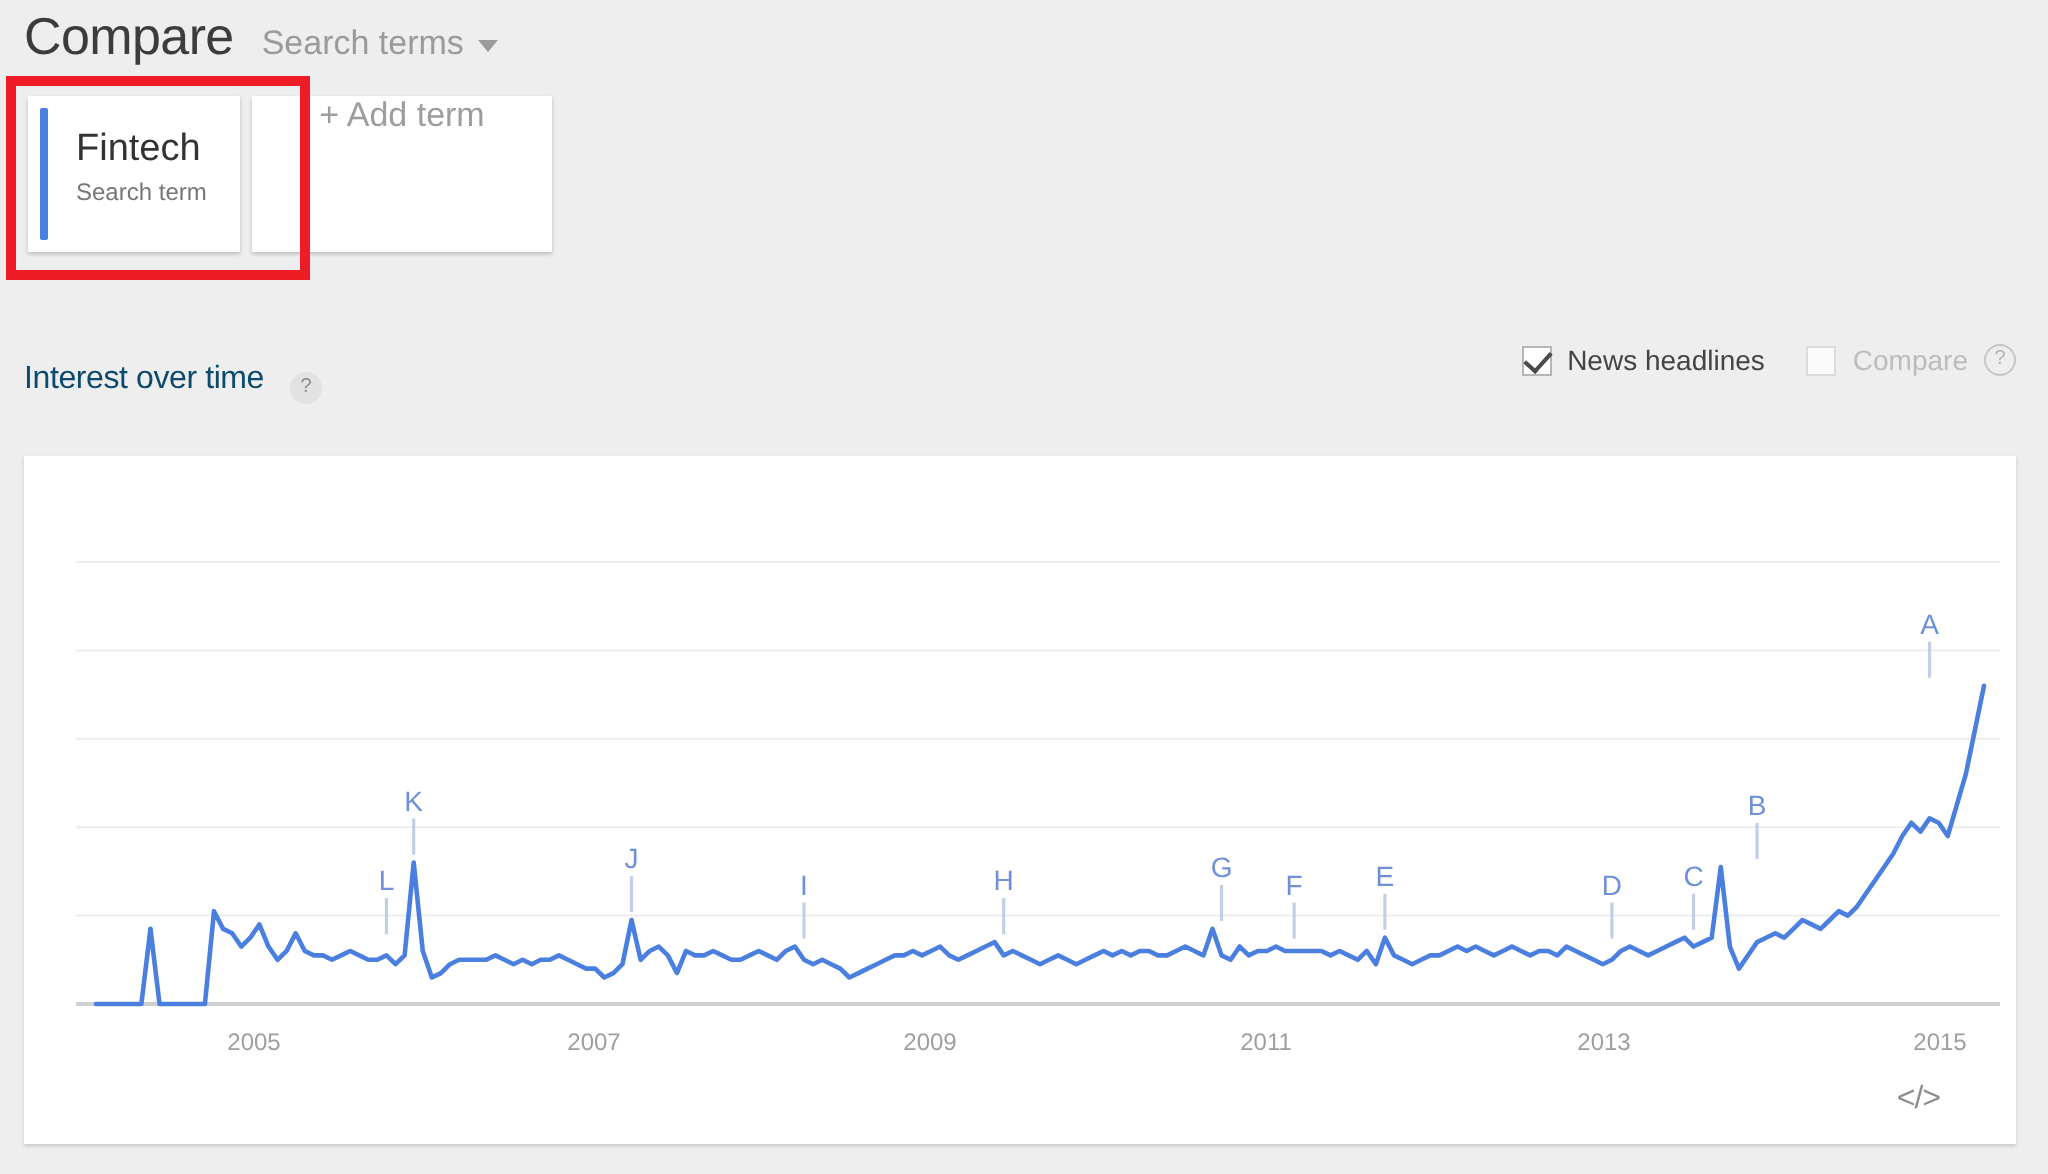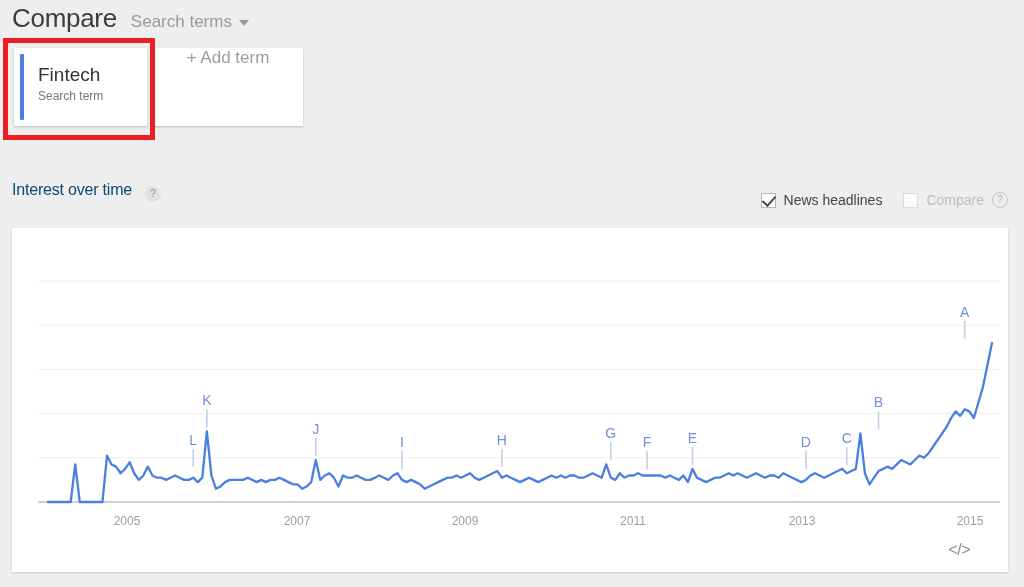--- a/index.html
+++ b/index.html
@@ -54,21 +54,21 @@
 
   
   #term-cards {
     position: absolute;
     left: 14px;
     top: 48px;
     display: flex;
     gap: 6px;
   }
   .term-card {
-    width: 133px;
+    width: 106px;
     height: 78px;
     background: #ffffff;
     box-shadow: 0 1px 2px rgba(0,0,0,0.22);
     position: relative;
     box-sizing: border-box;
   }
   #term-card-fintech {
     padding-left: 24px;
     padding-top: 16px;
   }
@@ -151,21 +151,21 @@
     background: transparent;
     border: 1px solid #c6c6c6;
     box-sizing: border-box;
     color: #b4b4b4;
     top: 0;
   }
 
   #toggles {
     position: absolute;
     right: 16px;
-    top: 192px;
+    top: 172px;
     display: flex;
     align-items: center;
     gap: 21px;
   }
   .toggle {
     display: flex;
     align-items: center;
     gap: 8px;
     cursor: pointer;
   }

